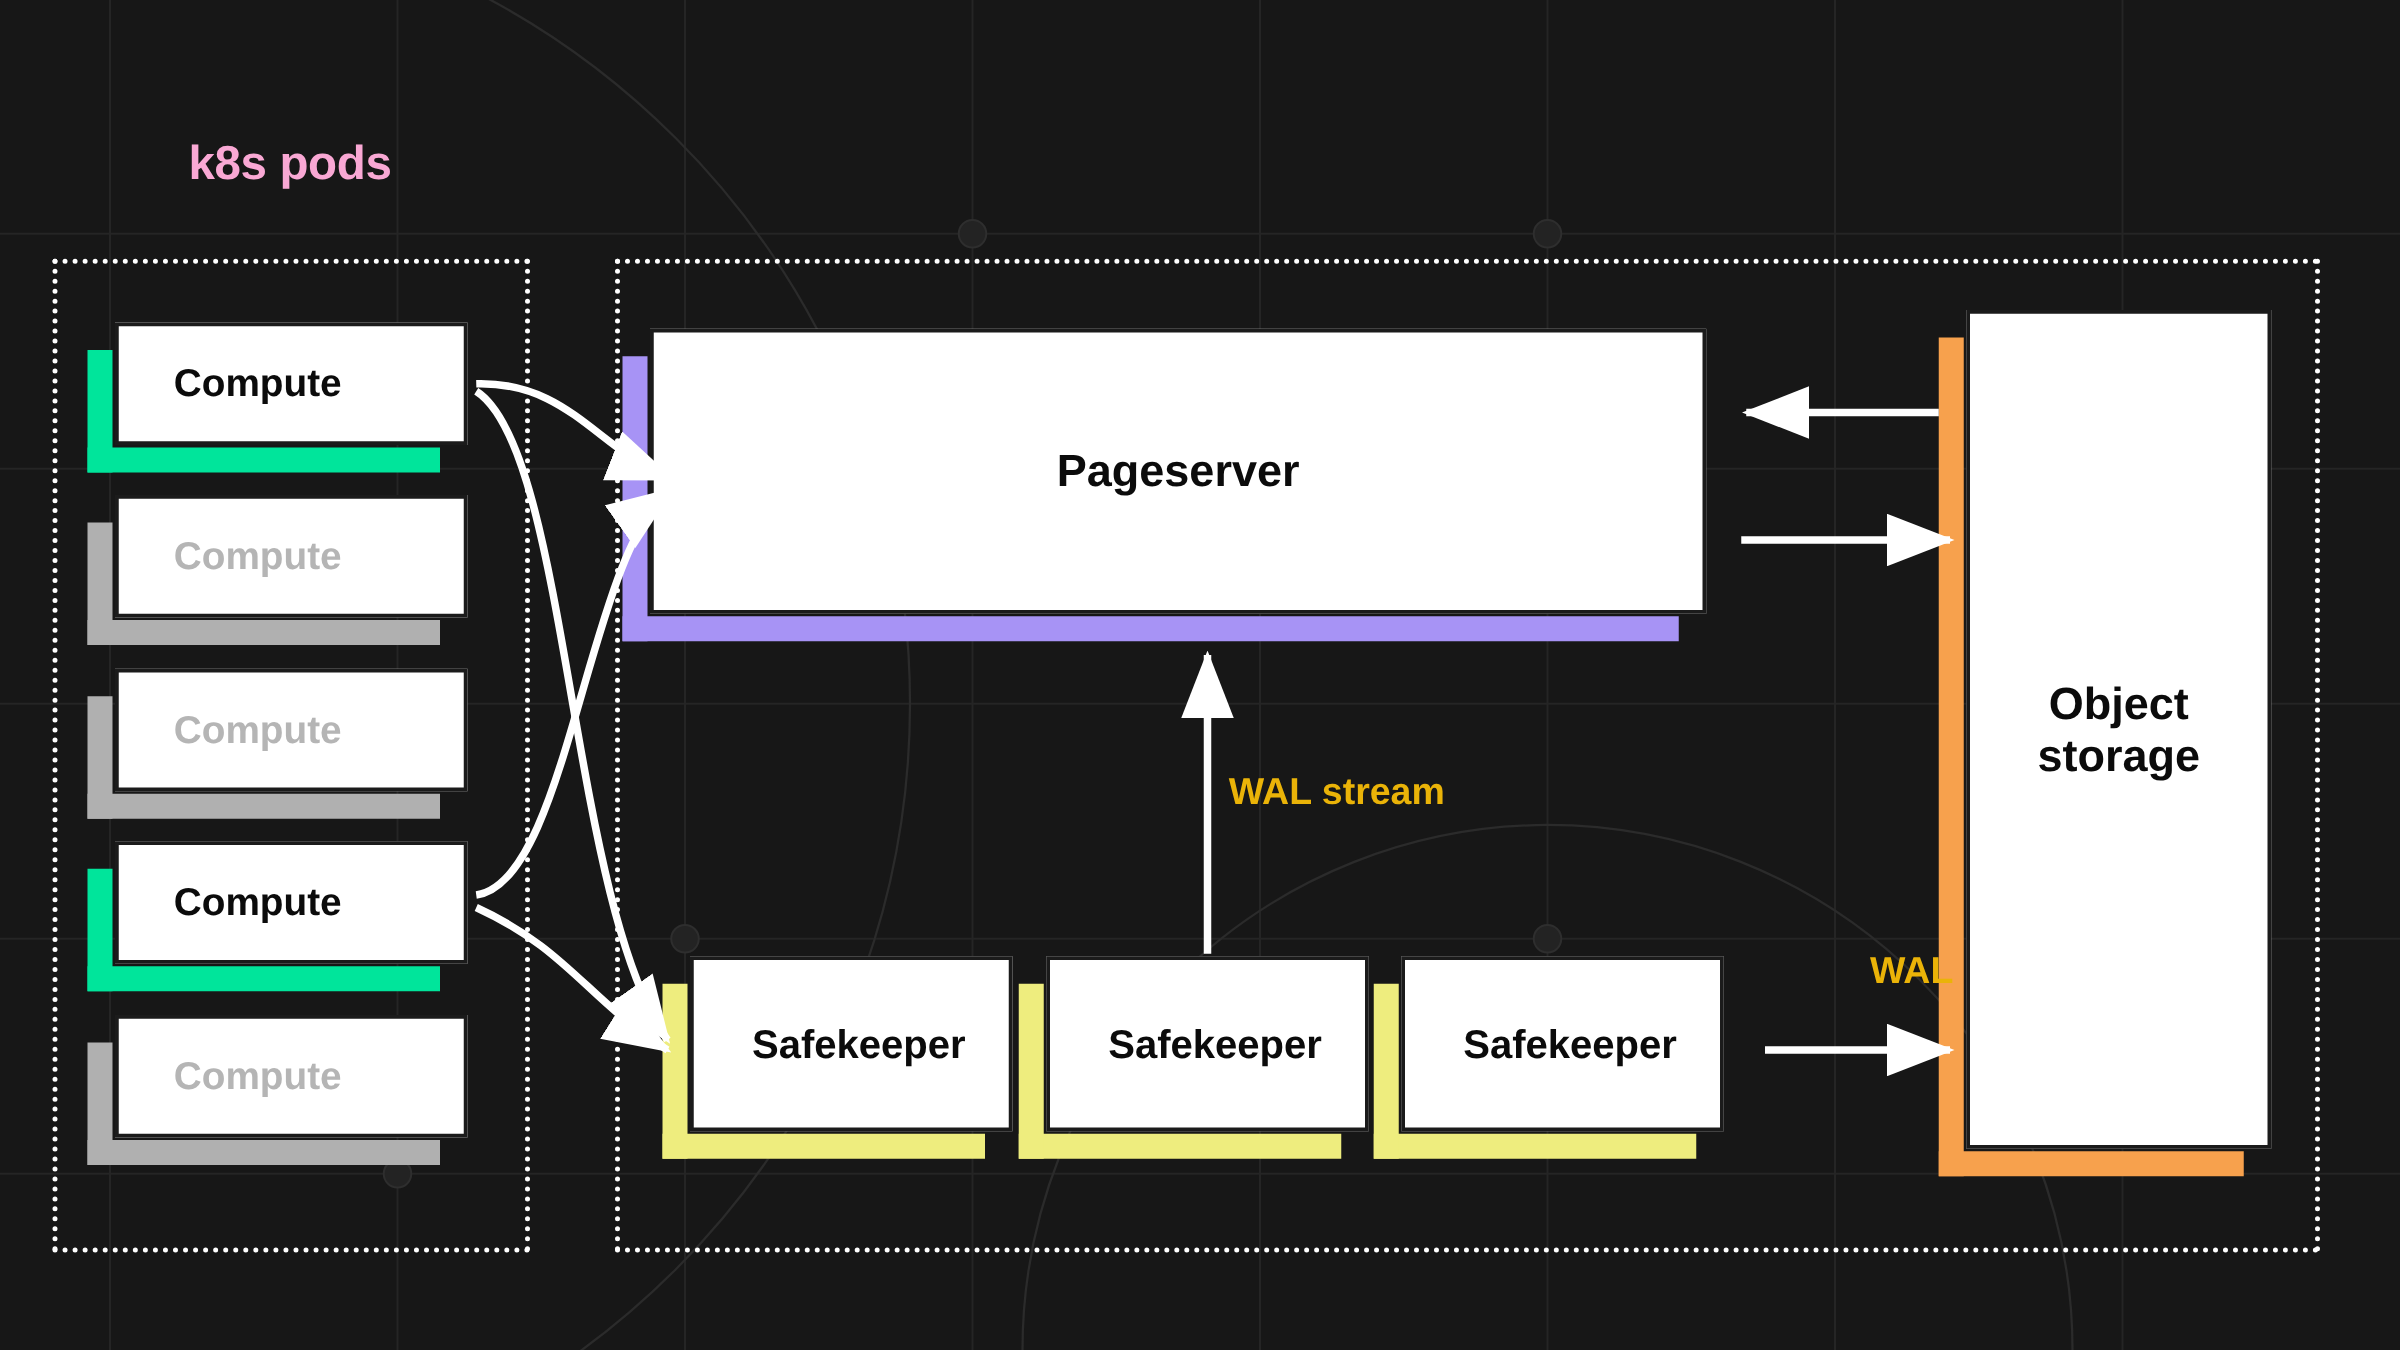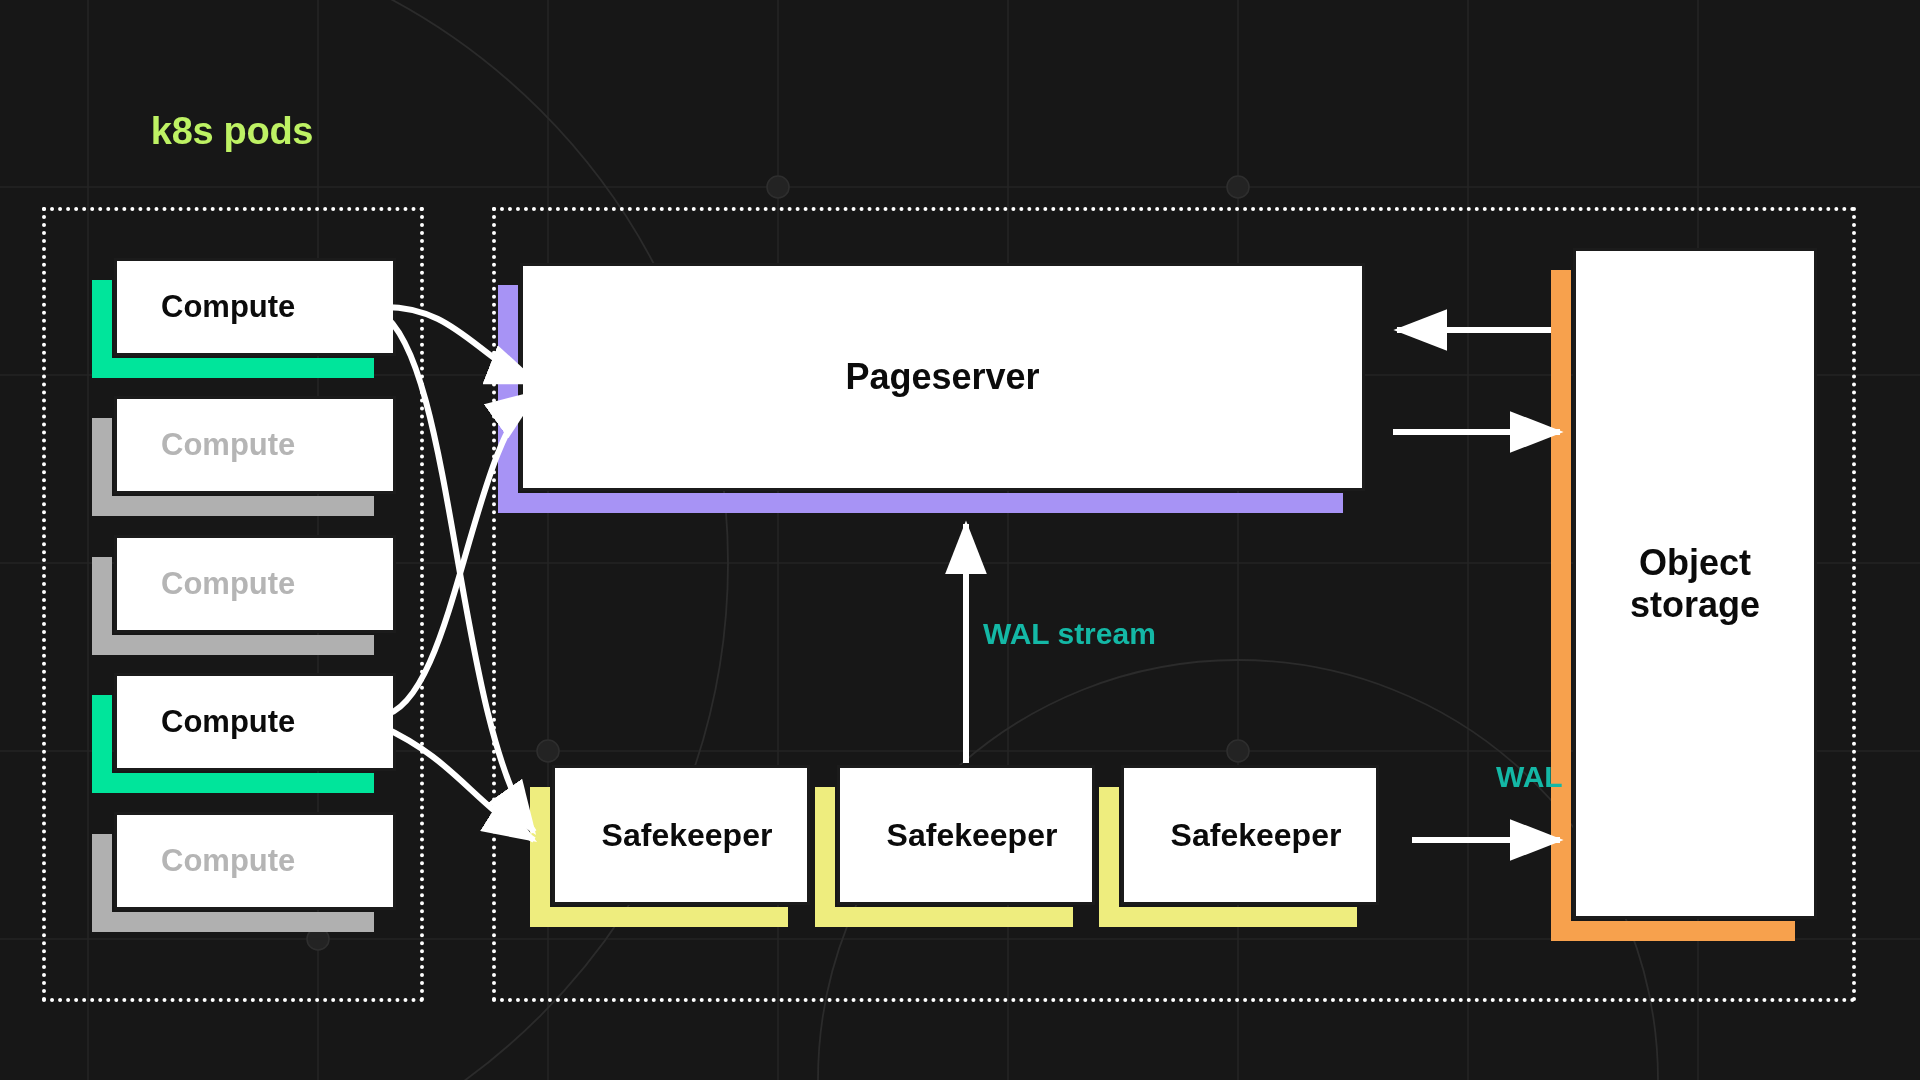--- a/index.html
+++ b/index.html
@@ -26,21 +26,21 @@
     position: absolute;
     inset: 0;
     z-index: 0;
     pointer-events: none;
   }
 
   
   .section-heading {
     position: absolute;
     z-index: 5;
-    color: #bef264;
+    color: #f9a8d4;
     font-size: 38px;
     font-weight: bold;
     letter-spacing: -0.3px;
     white-space: nowrap;
     transform: translateX(-50%);
   }
   #heading-k8s  { left: 232px; top: 110px; }
   #heading-mts  { left: 1170px; top: 110px; }
 
   
@@ -82,21 +82,21 @@
   }
   .card .label {
     width: 100%;
     color: #0b0b0b;
     font-size: 31px;
     font-weight: bold;
     line-height: 1.14;
   }
 
   
-  .compute { width: 282px; height: 98px; left: 114px; }
+  .compute { width: 282px; height: 98px; left: 92px; }
   .compute .face { padding-left: 44px; }
   .compute .label { text-align: left; }
   .compute.idle .label { color: #b5b5b5; }
 
   #compute-1 { top: 258px; --accent: #00e59b; }
   #compute-2 { top: 396px; --accent: #b0b0b0; }
   #compute-3 { top: 535px; --accent: #b0b0b0; }
   #compute-4 { top: 673px; --accent: #00e59b; }
   #compute-5 { top: 812px; --accent: #b0b0b0; }
 
@@ -129,21 +129,21 @@
     position: absolute;
     inset: 0;
     z-index: 7;
     pointer-events: none;
   }
 
   
   .edge-label {
     position: absolute;
     z-index: 8;
-    color: #14b8a6;
+    color: #eab308;
     font-size: 30px;
     font-weight: bold;
     white-space: nowrap;
   }
   #label-wal-stream { left: 983px;  top: 617px; }
   #label-wal        { left: 1496px; top: 760px; }
 </style>
 </head>
 <body>
 

